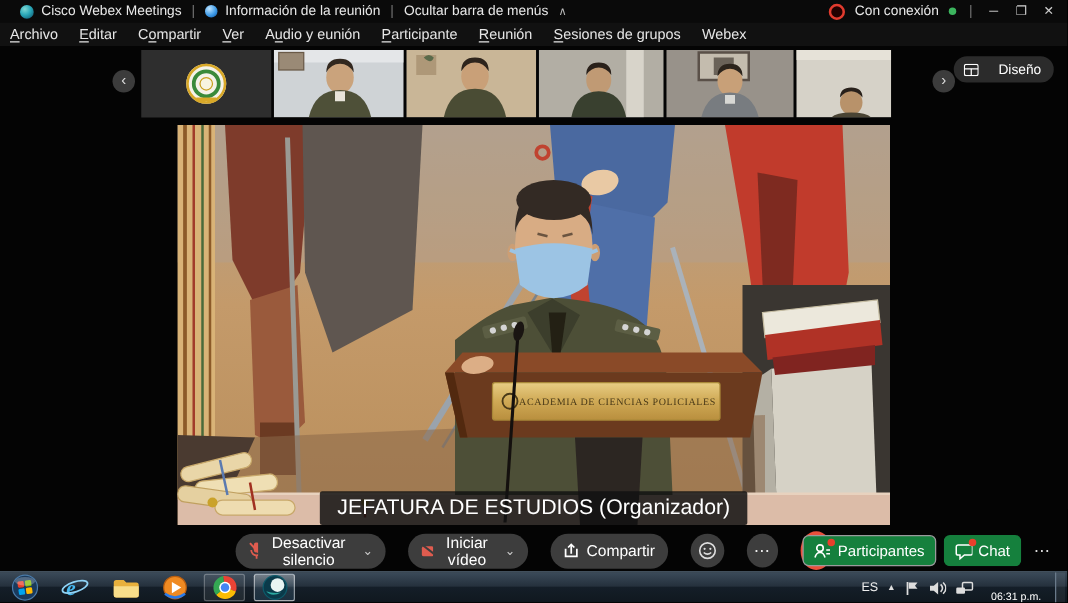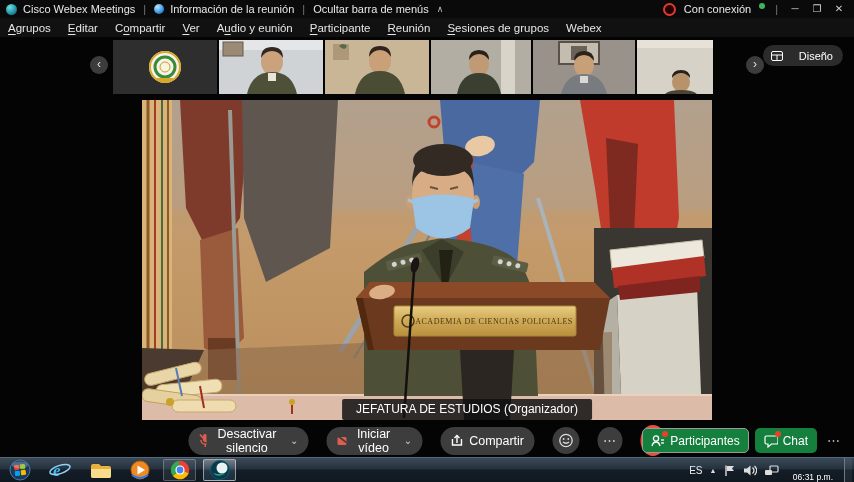--- a/index.html
+++ b/index.html
@@ -1,49 +1,49 @@
 <!DOCTYPE html>
 <html><head>
 <meta charset="utf-8">
 <style>
   html,body{margin:0;padding:0;background:#000;}
   .screen{position:relative;width:854px;height:482px;overflow:hidden;
     font-family:"Liberation Sans",sans-serif;background:#050505;-webkit-font-smoothing:antialiased;}
   
   .titlebar{position:absolute;left:0;top:0;width:854px;height:18px;background:#0a0a0a;
     display:flex;align-items:center;color:#e8e8e8;font-size:11px;}
-  .tb-left{display:flex;align-items:center;gap:6px;padding-left:6px;flex:1;}
+  .tb-left{display:flex;align-items:center;gap:6px;padding-left:16px;flex:1;}
   .tb-sep{color:#777;padding:0 2px;}
   .webex-ball{width:11px;height:11px;border-radius:50%;
     background:radial-gradient(circle at 35% 30%,#7fd8d4 0%,#2aa8b8 45%,#0b4a66 100%);}
   .info-ball{width:10px;height:10px;border-radius:50%;
     background:radial-gradient(circle at 35% 30%,#bfe4ff 0%,#3e9be8 55%,#0c4f9e 100%);}
-  .tb-right{display:flex;gap:8px;padding-right:8px;}
+  .tb-right{display:flex;align-items:center;gap:8px;padding-right:8px;}
   .rec-dot{width:9px;height:9px;border-radius:50%;border:2.5px solid #e23b2e;background:#200;}
   .green-dot{width:6px;height:6px;border-radius:50%;background:#3cb55e;}
   .win-btn{color:#cfcfcf;font-size:10px;width:14px;text-align:center;cursor:default;}
   .chev{font-size:9px;color:#bbb;margin-left:2px;}
   
   .menubar{position:absolute;left:0;top:18px;width:854px;height:19px;background:#111;
     display:flex;align-items:center;gap:17px;padding-left:8px;color:#e6e6e6;font-size:11.5px;}
   .menu-item{cursor:default;white-space:nowrap;}
   .menu-item u{text-underline-offset:2px;}
   
   .stage{position:absolute;left:0;top:37px;width:854px;height:420px;background:#040404;}
   .strip-arrow{position:absolute;top:19px;width:18px;height:18px;border-radius:50%;
     background:#3c3c3c;color:#ddd;font-size:12px;line-height:17px;text-align:center;}
   .tile{position:absolute;top:3px;height:54px;overflow:hidden;background:#222;}
   .layout-btn{position:absolute;right:11px;top:8px;height:21px;padding:0 10px 0 8px;
     border:0;border-radius:11px;background:#2b2b2b;color:#fff;font-size:11px;
     font-family:"Liberation Sans",sans-serif;display:flex;align-items:center;gap:16px;}
   
   .main-video{position:absolute;left:142px;top:63px;width:570px;height:320px;background:#1a140e;}
   .speaker-label{position:absolute;left:50%;bottom:0;transform:translateX(-50%);
-    background:rgba(18,18,18,.85);color:#fff;font-size:12px;padding:3px 14px 4px;
-    border-radius:2px;white-space:nowrap;margin-left:40px;}
+    background:rgba(18,18,18,.85);color:#fff;font-size:17px;padding:3px 14px 4px;
+    border-radius:2px;white-space:nowrap;}
   
   .controls{position:absolute;left:50%;top:388px;transform:translateX(-50%);
     display:flex;align-items:center;gap:18px;}
   .pill{height:28px;border:0;border-radius:14px;background:#3d3d3d;color:#fff;
     font-size:12.5px;font-family:"Liberation Sans",sans-serif;display:flex;
     align-items:center;gap:6px;padding:0 10px;}
   .pill .dd{font-size:10px;color:#ccc;margin-left:3px;}
   .circle-btn{width:27px;height:27px;border:0;border-radius:50%;background:#3d3d3d;
     color:#eee;display:flex;align-items:center;justify-content:center;font-size:13px;}
   .leave-btn{width:31px;height:31px;background:#e9503c;color:#fff;font-size:14px;}
@@ -90,21 +90,21 @@
       <span>Con conexión</span>
       <span class="green-dot"></span>
       <span class="tb-sep">|</span>
       <span class="win-btn">─</span>
       <span class="win-btn">❐</span>
       <span class="win-btn">✕</span>
     </div>
   </div>
 
   <div class="menubar">
-    <span class="menu-item"><span></span><u>A</u><span>grupos</span></span>
+    <span class="menu-item"><span></span><u>A</u><span>rchivo</span></span>
     <span class="menu-item"><span></span><u>E</u><span>ditar</span></span>
     <span class="menu-item"><span>C</span><u>o</u><span>mpartir</span></span>
     <span class="menu-item"><span></span><u>V</u><span>er</span></span>
     <span class="menu-item"><span>A</span><u>u</u><span>dio y eunión</span></span>
     <span class="menu-item"><span></span><u>P</u><span>articipante</span></span>
     <span class="menu-item"><span></span><u>R</u><span>eunión</span></span>
     <span class="menu-item"><span></span><u>S</u><span>esiones de grupos</span></span>
     <span class="menu-item"><span></span><u></u><span>Webex</span></span>
   </div>
 

